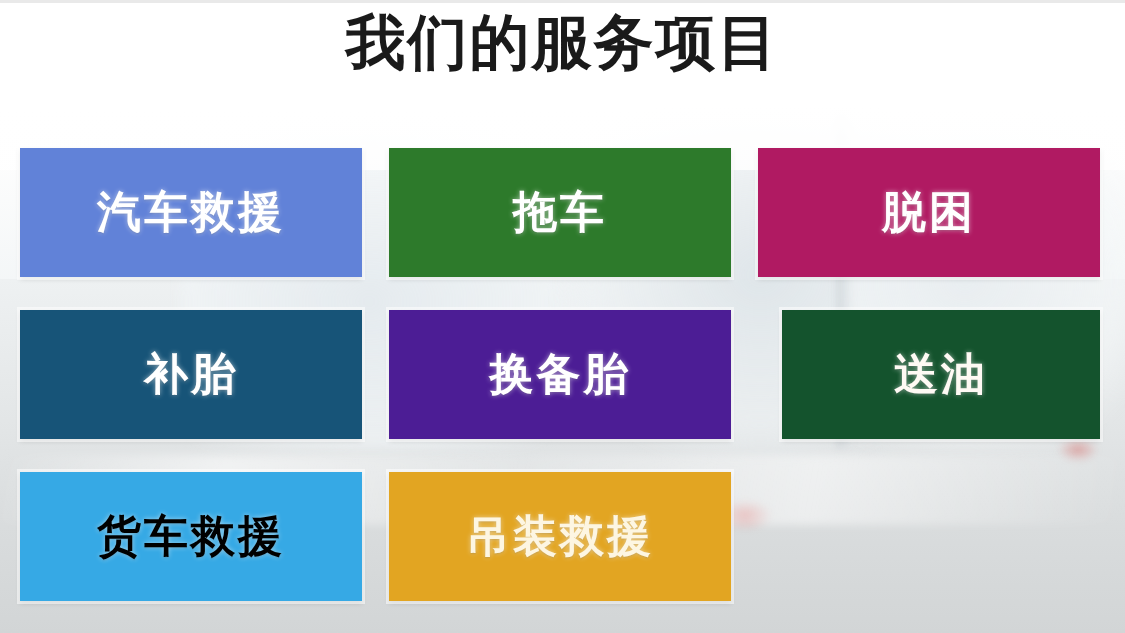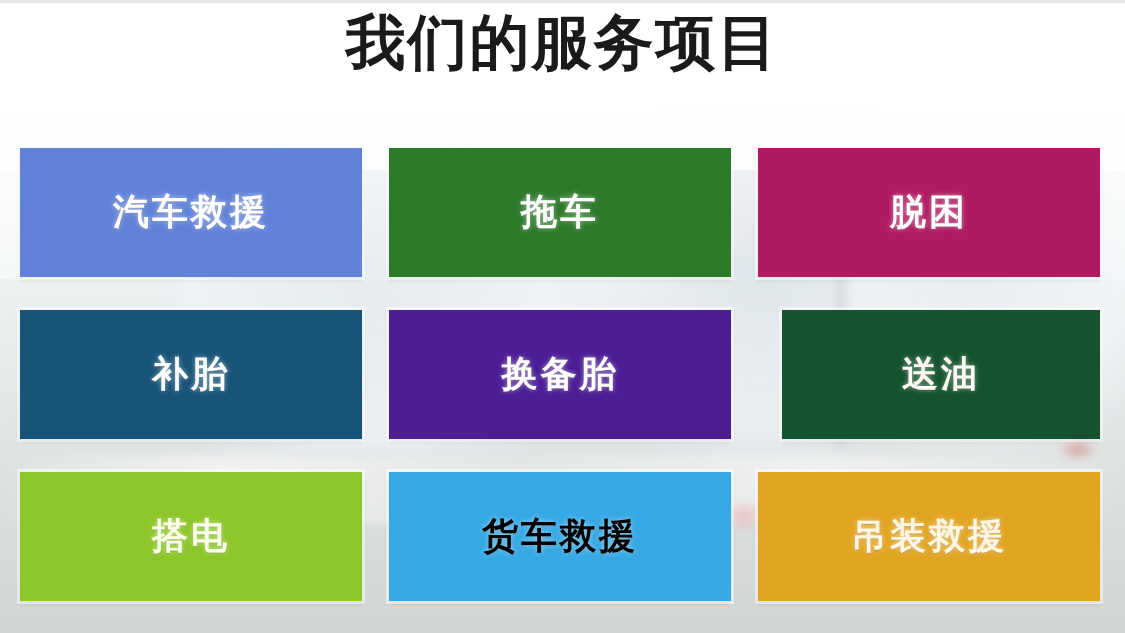--- a/index.html
+++ b/index.html
@@ -134,21 +134,21 @@
     z-index: 4;
   }
   .tile {
     display: flex;
     align-items: center;
     justify-content: center;
     box-shadow: 0 0 0 3px rgba(255,255,255,0.55), 0 2px 5px rgba(0,0,0,0.16);
     user-select: none;
   }
   .tile-label {
-    font-size: 36px;
+    font-size: 44px;
     font-weight: 700;
     letter-spacing: 3px;
     color: #ffffff;
     text-shadow: 0 0 5px rgba(255,255,255,0.55), 0 1px 2px rgba(0,0,0,0.18);
     white-space: nowrap;
   }
 </style>
 </head>
 <body>
 
@@ -189,23 +189,20 @@
     </div>
 
     <div class="tile" style="background-color: #4c1d95;">
       <span class="tile-label" style="color: rgb(255, 255, 255);">换备胎</span>
     </div>
 
     <div class="tile" style="background-color: #14532d; margin-left: 24px;">
       <span class="tile-label" style="color: rgb(255, 250, 244);">送油</span>
     </div>
 
-    <div class="tile" style="background-color: rgb(140, 198, 40);">
-      <span class="tile-label" style="color: rgb(251, 255, 232);">搭电</span>
-    </div>
 
     <div class="tile" style="background-color: rgb(54, 169, 229);">
       <span class="tile-label" style="color: #000000;">货车救援</span>
     </div>
 
     <div class="tile" style="background-color: rgb(226, 165, 34);">
       <span class="tile-label" style="color: rgb(253, 246, 226);">吊装救援</span>
     </div>
 
   </div>

